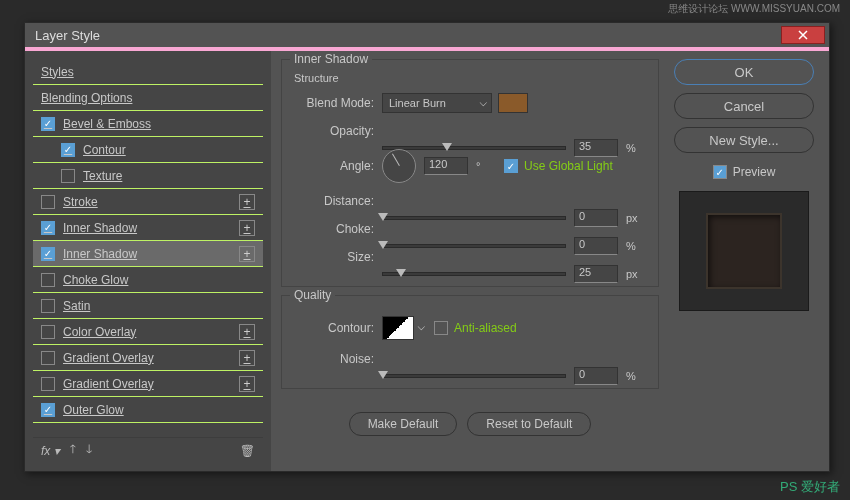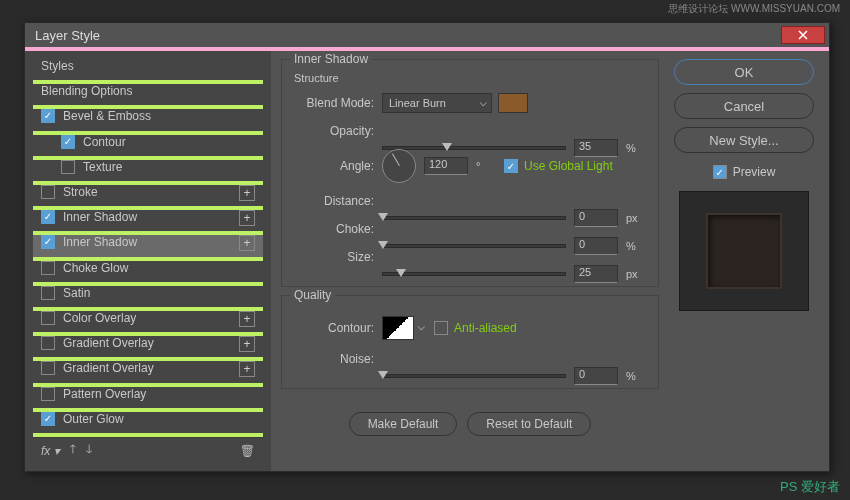--- a/index.html
+++ b/index.html
@@ -7,21 +7,21 @@
 .watermark-top { position: absolute; top: 2px; right: 10px; font-size: 10px; color: #888; }
 .watermark-bottom { position: absolute; bottom: 4px; right: 10px; font-size: 13px; color: #3a7; }
 .dialog { position: absolute; left: 24px; top: 22px; width: 806px; height: 450px; background: #535353; border: 1px solid #2a2a2a; box-shadow: 2px 2px 8px rgba(0,0,0,0.5); }
 .titlebar { height: 28px; background: #535353; border-bottom: 4px solid #f9a8d4; display: flex; align-items: center; padding: 0 4px 0 10px; }
 .title { color: #dcdcdc; font-size: 13px; flex: 1; }
 .close-btn { width: 44px; height: 18px; background: #c94040; border: 1px solid #8a2020; display: flex; align-items: center; justify-content: center; }
 .close-btn svg { width: 10px; height: 10px; }
 .body { display: flex; height: calc(100% - 28px); }
 .sidebar { width: 246px; background: #454545; padding: 8px; display: flex; flex-direction: column; gap: 0; }
 .sidebar-inner { flex: 1; display: flex; flex-direction: column; overflow: hidden; }
-.side-item { display: flex; align-items: flex-start; height: 26px; padding: 0 8px; color: #c8c8c8; font-size: 12px; border-bottom: 4px solid #bef264; cursor: pointer; position: relative; }
+.side-item { display: flex; align-items: center; height: 26px; padding: 0 8px; color: #c8c8c8; font-size: 12px; border-bottom: 1px solid #bef264; cursor: pointer; position: relative; text-decoration: underline; }
 .side-item.selected { background: #6a6a6a; }
 .side-item.sub { padding-left: 28px; }
 .side-item .chk { width: 14px; height: 14px; margin-right: 8px; border: 1px solid #888; display: flex; align-items: center; justify-content: center; }
 .side-item .chk.on { background: #5a9fd4; border-color: #5a9fd4; }
 .side-item .chk.on::after { content: "✓"; color: #fff; font-size: 10px; line-height: 1; }
 .side-item .plus { margin-left: auto; width: 16px; height: 16px; border: 1px solid #888; display: flex; align-items: center; justify-content: center; font-size: 12px; color: #ccc; }
 .side-footer { height: 26px; display: flex; align-items: center; gap: 10px; padding: 0 8px; border-top: 1px solid #3d3d3d; color: #bbb; font-size: 12px; }
 .side-footer .arrow { cursor: pointer; }
 .side-footer .trash { margin-left: auto; cursor: pointer; }
 .main { flex: 1; padding: 8px 10px; display: flex; gap: 10px; }
@@ -125,24 +125,20 @@
             <span class="chk"></span>
             <span>Gradient Overlay</span>
             <span class="plus">+</span>
           </div>
         <div class="side-item">
             <span class="chk"></span>
             <span>Gradient Overlay</span>
             <span class="plus">+</span>
           </div>
         <div class="side-item">
-            <span class="chk"></span>
-            <span>Pattern Overlay</span>
-          </div>
-        <div class="side-item">
             <span class="chk on"></span>
             <span>Outer Glow</span>
           </div>
       </div>
       <div class="side-footer">
         <span style="font-style:italic">fx ▾</span>
         <span class="arrow">🡑</span>
         <span class="arrow">🡓</span>
         <span class="trash">🗑</span>
       </div>

